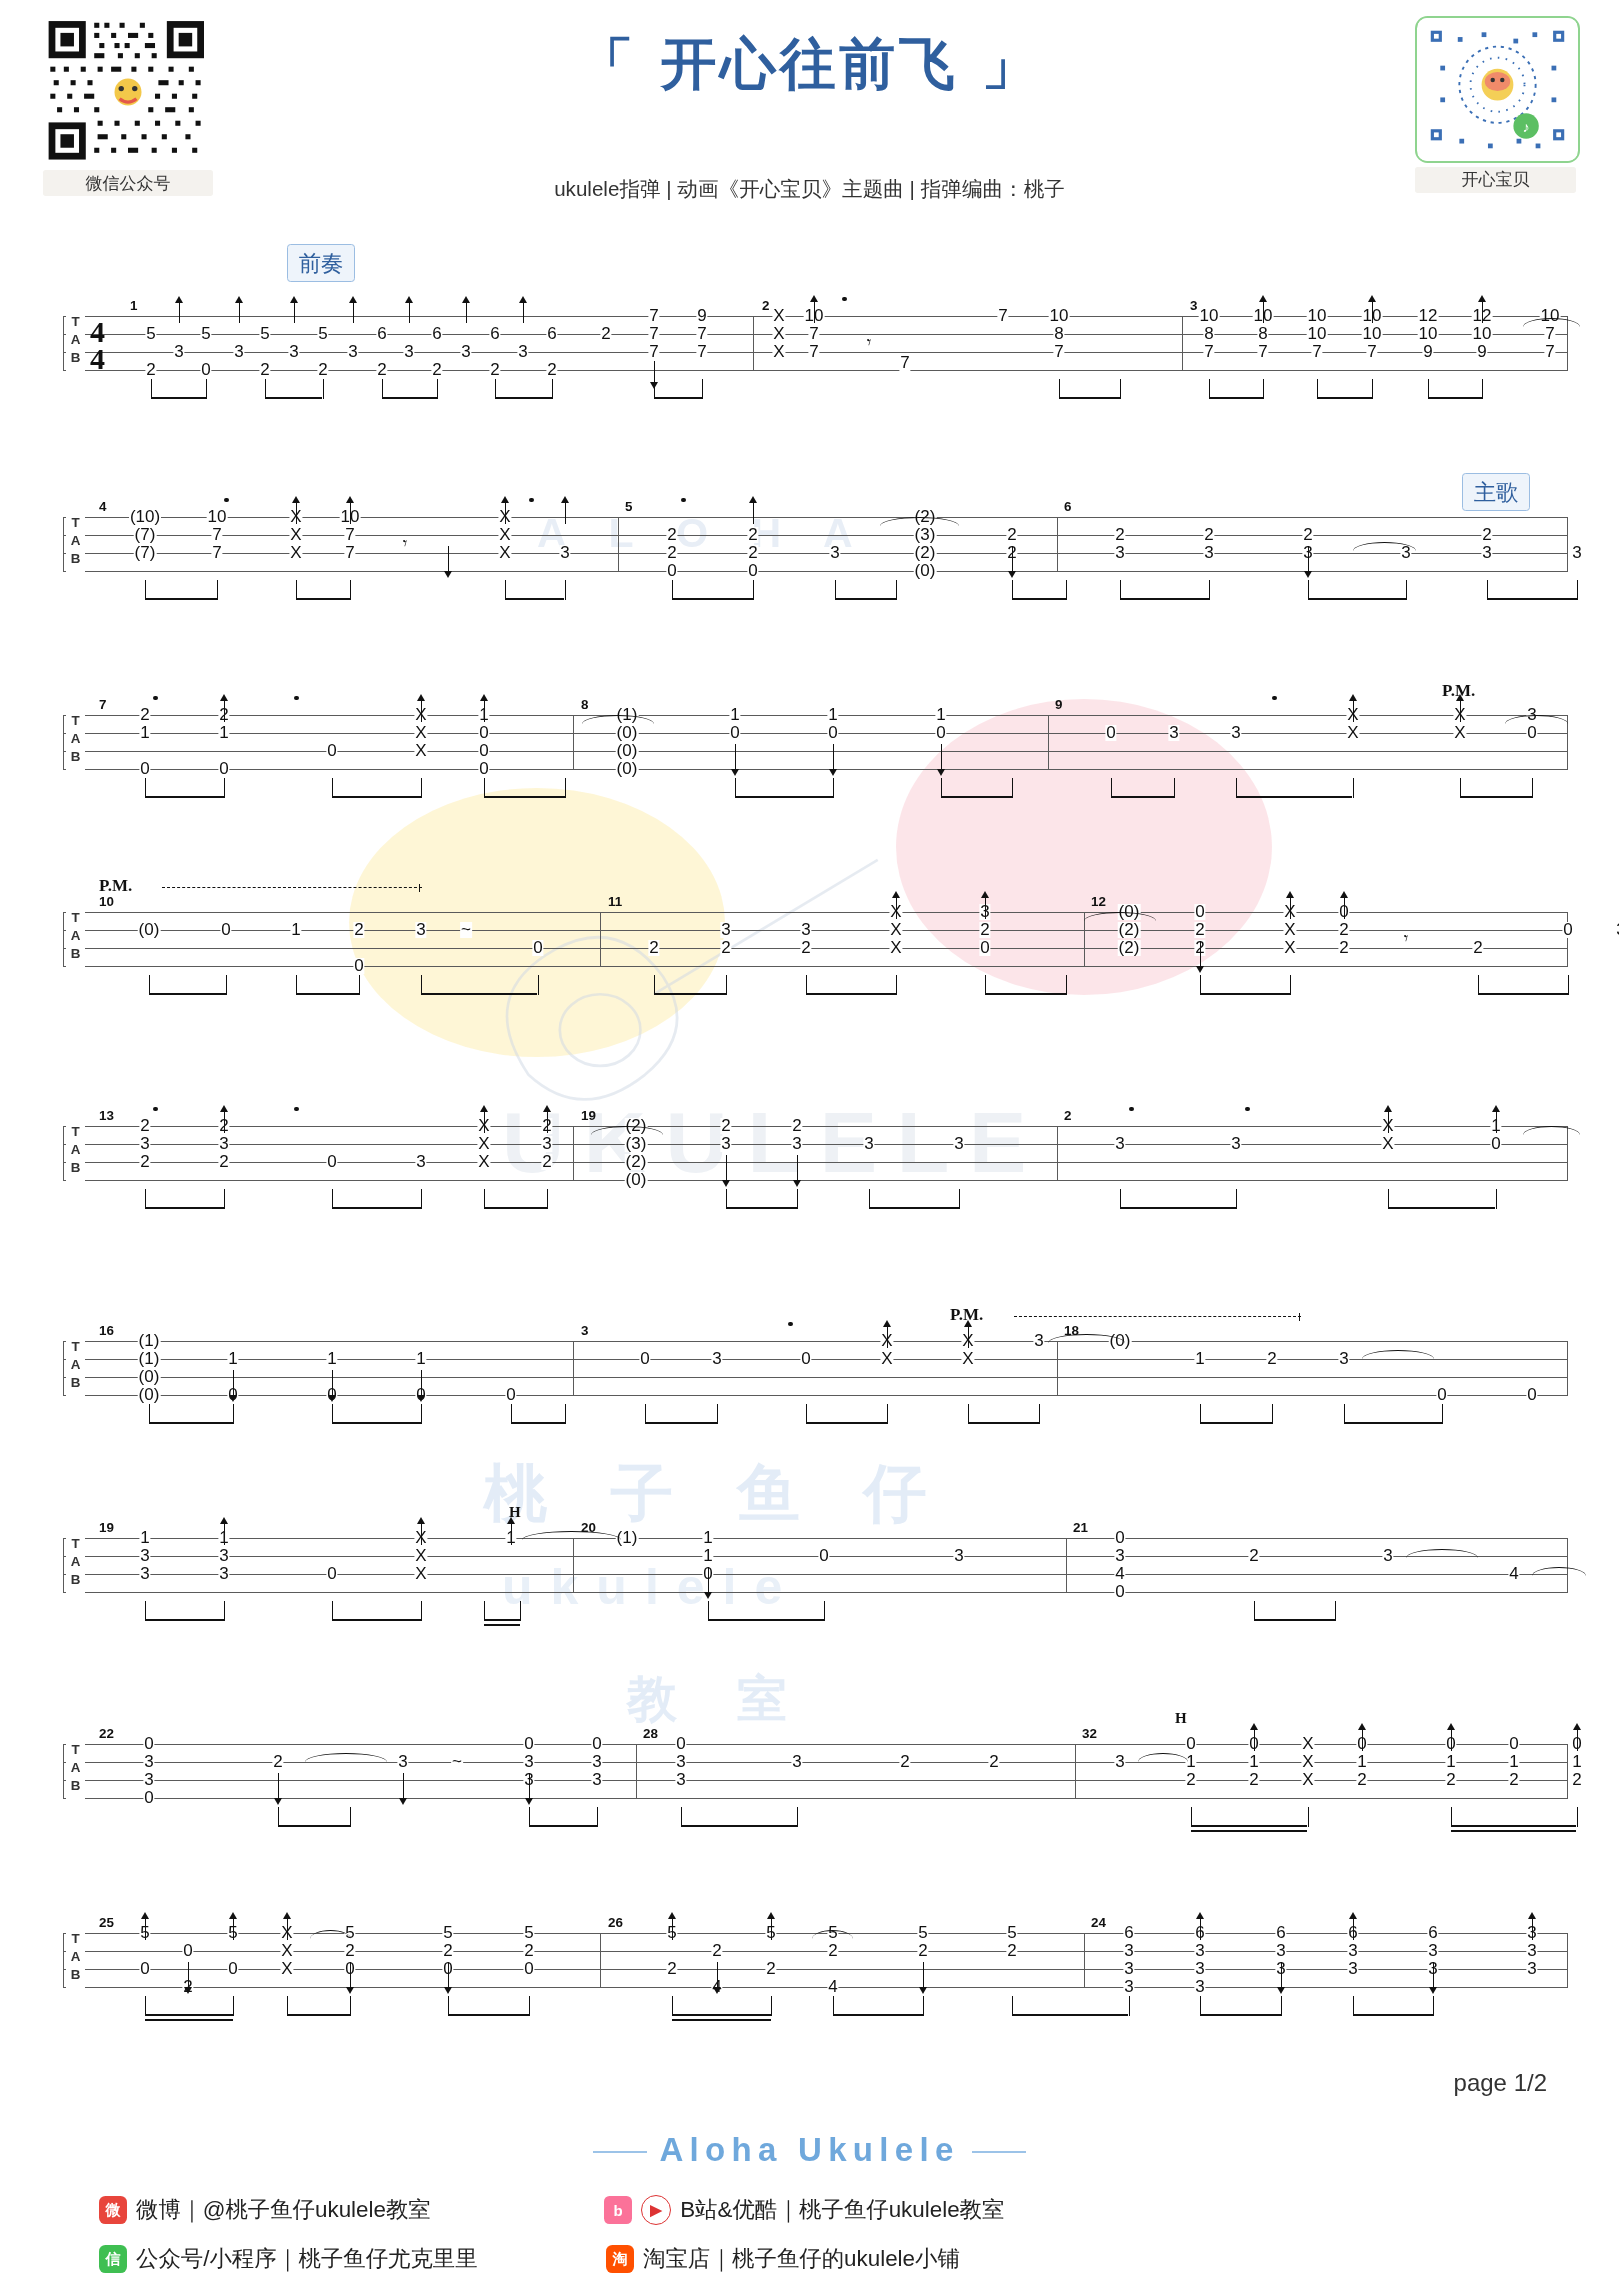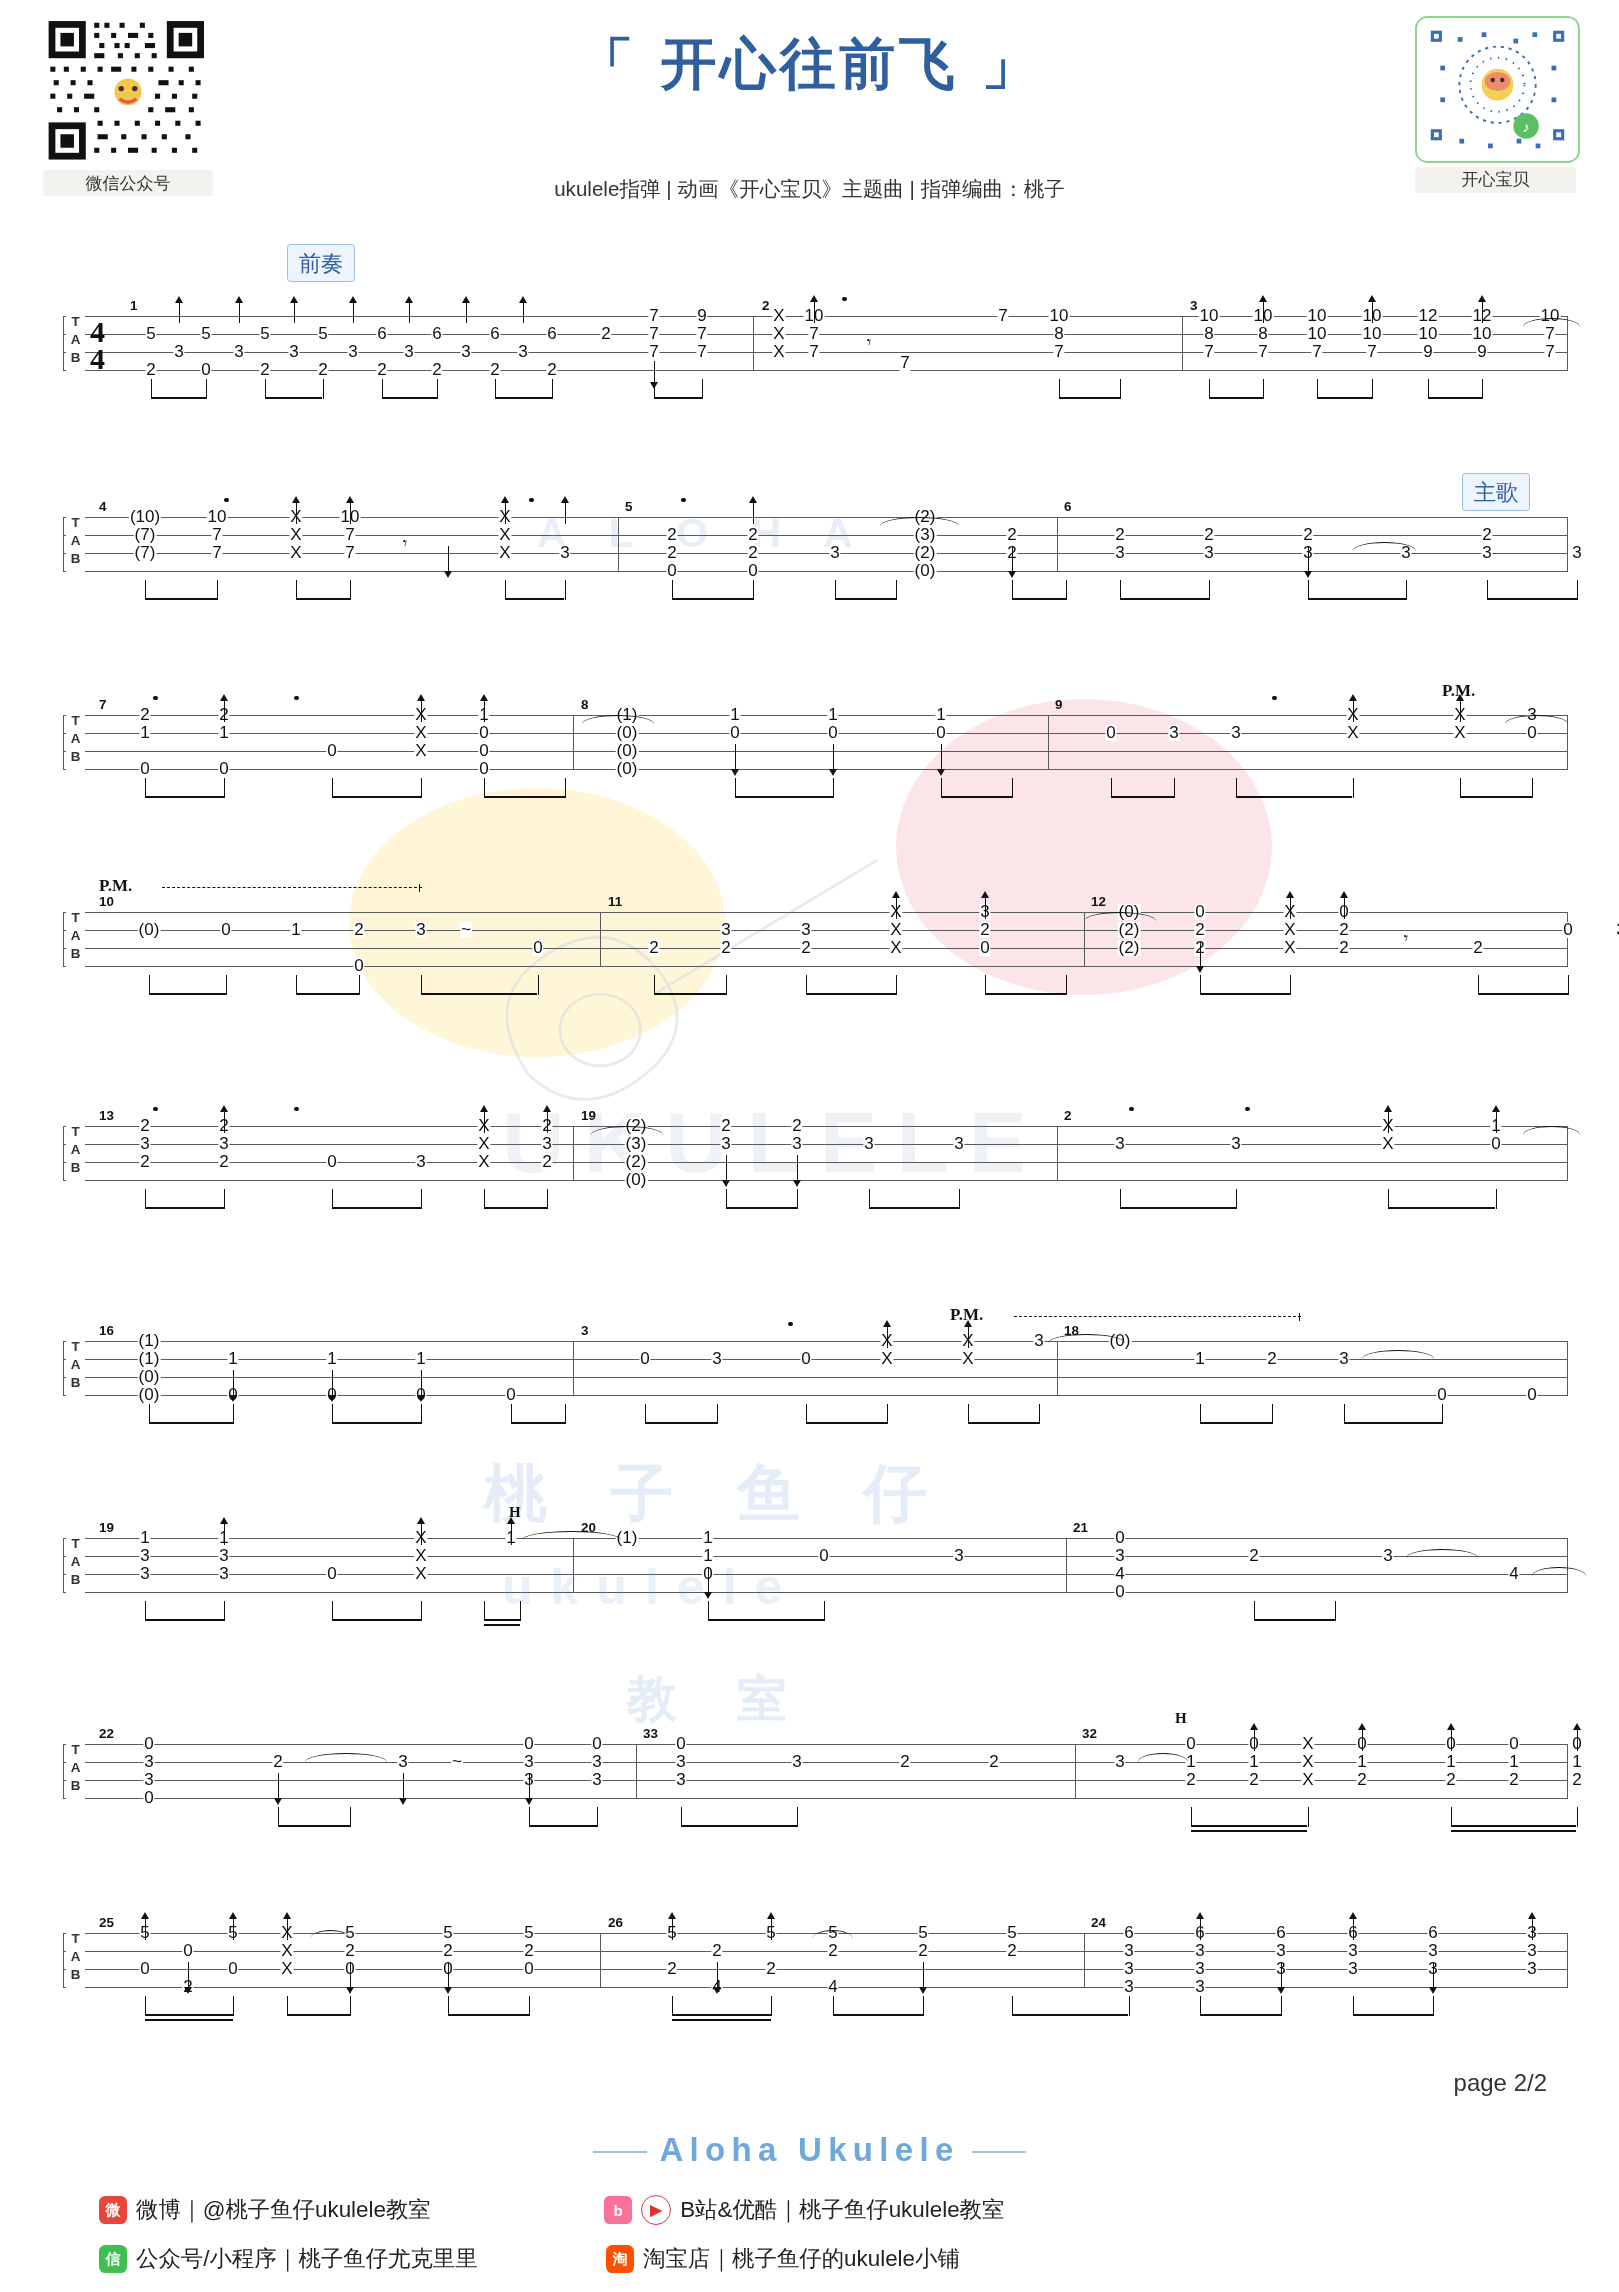--- a/index.html
+++ b/index.html
@@ -914,21 +914,21 @@
     <div class="bar-left"></div>
       <div class="bar-right"></div>
     <div class="bar" style="left:573px"></div>
     <div class="bar" style="left:1012px"></div>
     <div class="tab-letters">
         <span>T</span>
         <span>A</span>
         <span>B</span>
       </div>
     <div class="measure-no" style="left:36px;top:-10.7px;">22</div>
-    <div class="measure-no" style="left:580px;top:-10.7px;">33</div>
+    <div class="measure-no" style="left:580px;top:-10.7px;">28</div>
     <div class="measure-no" style="left:1019px;top:-10.7px;">32</div>
     <div class="pm" style="left:1112px;top:-27px;font-size:15px;">H</div>
 
     <div class="num" style="left:86px;top:7.2px">0</div>
     <div class="num" style="left:86px;top:25px">3</div>
     <div class="num" style="left:86px;top:43px">3</div>
     <div class="num" style="left:86px;top:61px">0</div>
     <div class="num" style="left:215px;top:25px">2</div>
     <div class="num" style="left:340px;top:25px">3</div>
     <div class="num" style="left:394px;top:25px">~</div>
@@ -1110,21 +1110,21 @@
       <div class="beam" style="left:949px;top:18px;width:116px"></div>
     <div class="stem" style="left:1137px;top:0;height:19.7px"></div>
       <div class="stem" style="left:1218px;top:0;height:19.7px"></div>
       <div class="beam" style="left:1137px;top:18px;width:81px"></div>
     <div class="stem" style="left:1290px;top:0;height:19.7px"></div>
       <div class="stem" style="left:1370px;top:0;height:19.7px"></div>
       <div class="beam" style="left:1290px;top:18px;width:81px"></div>
   </div>
 </div>
 
-<div class="page-no">page 2/2</div>
+<div class="page-no">page 1/2</div>
 
 <div class="aloha">
   <span class="dash"></span><span>Aloha Ukulele</span><span class="dash"></span>
 </div>
 
 <div class="footrow" style="top:2194px;">
   <div class="cell">
     <span class="badge weibo">
         <span>微</span>
       </span>

